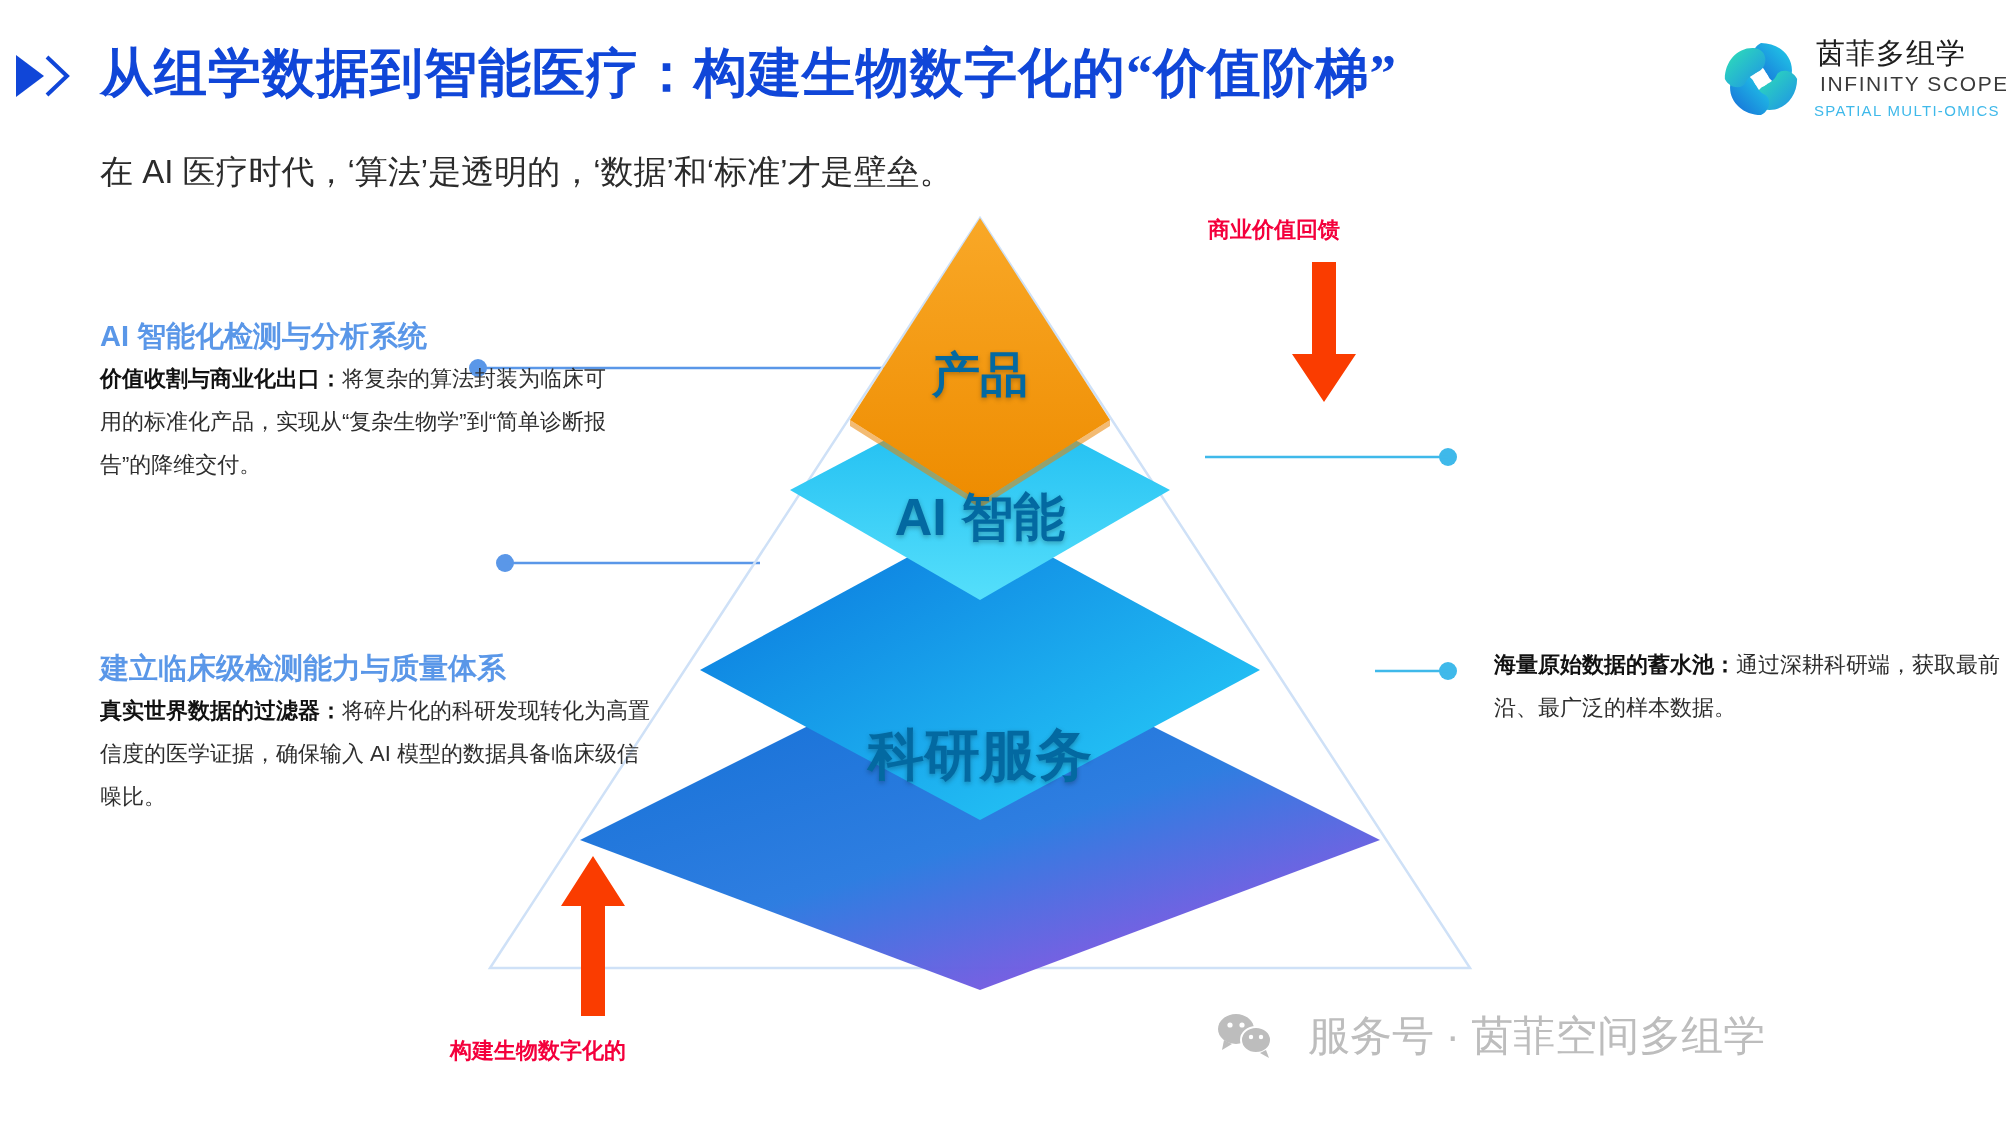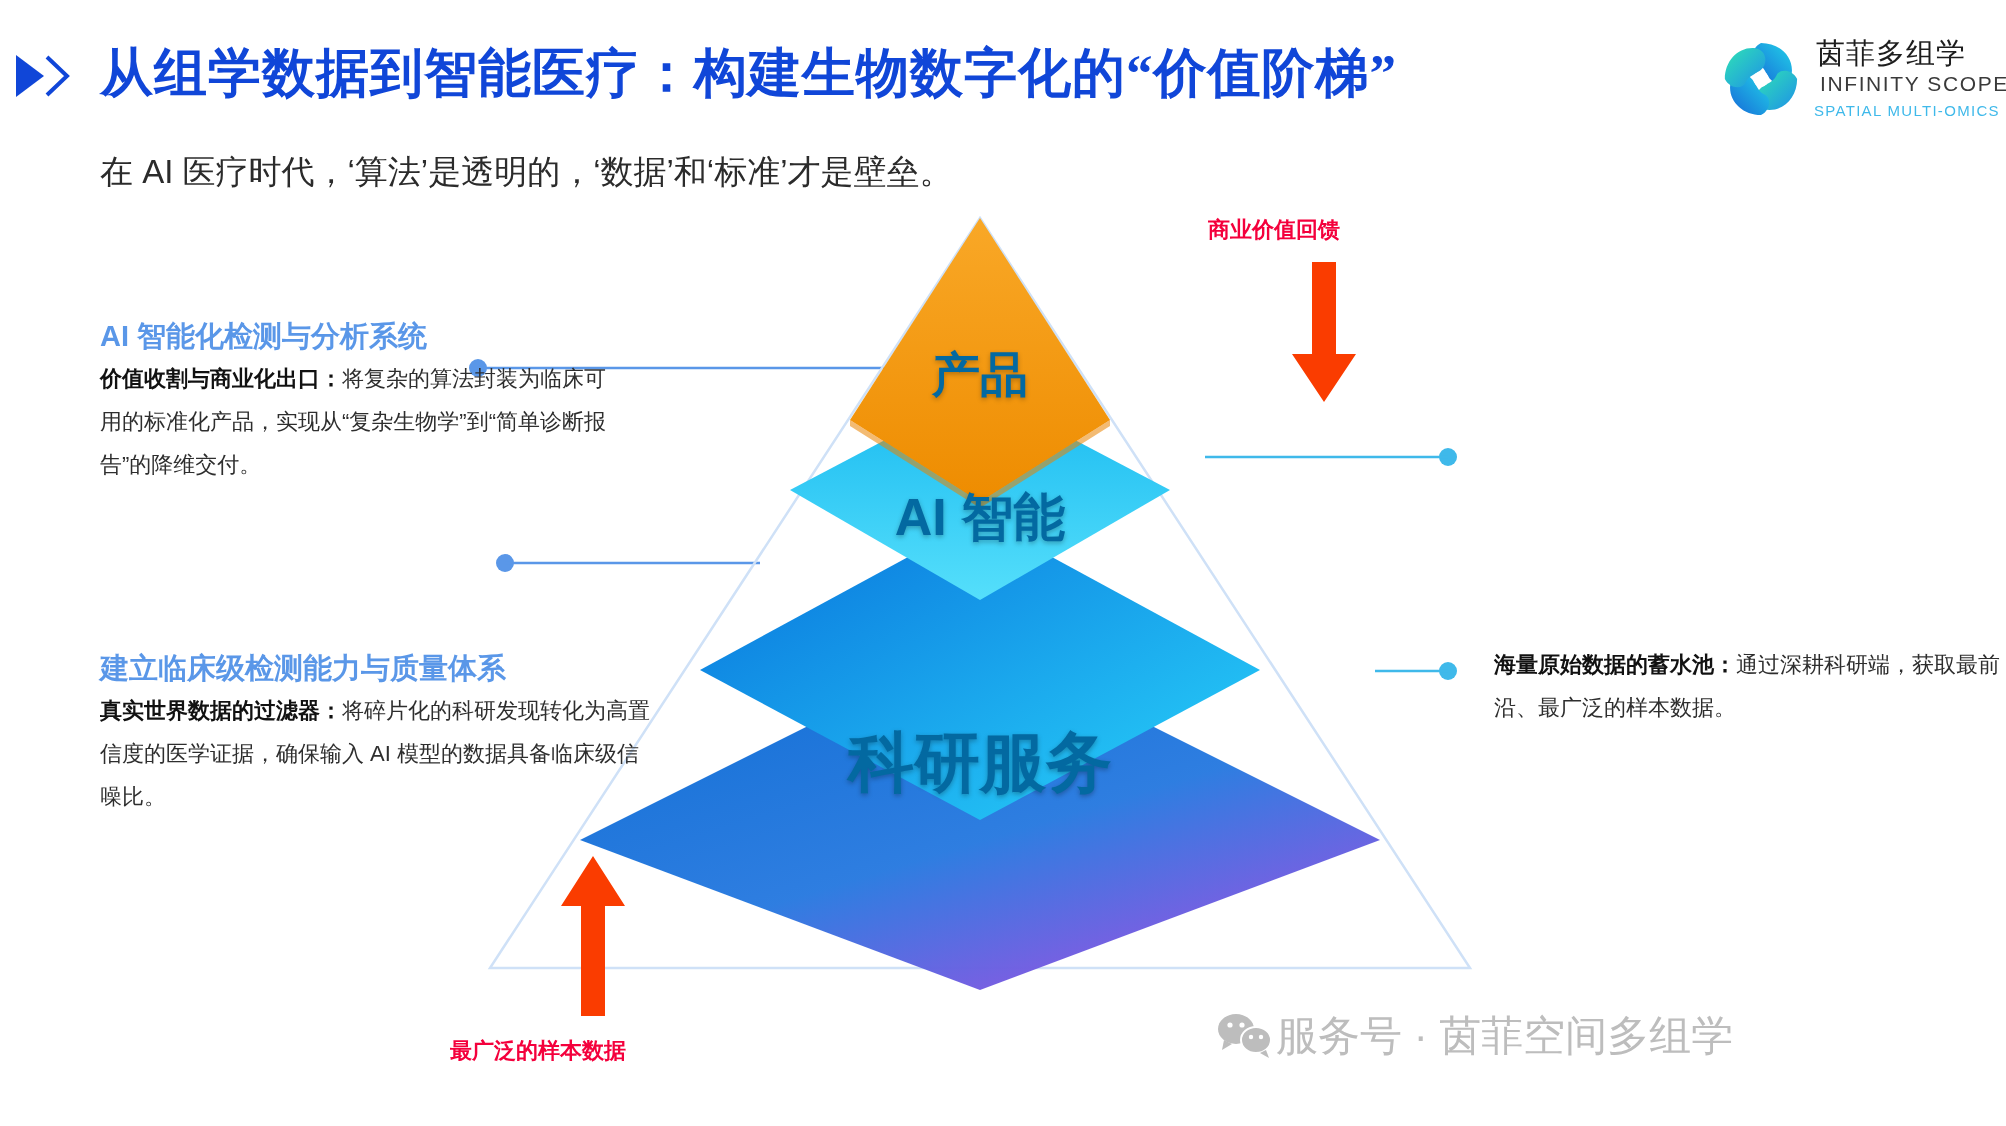--- a/index.html
+++ b/index.html
@@ -35,21 +35,21 @@
   #pyramid { position: absolute; left: 470px; top: 200px; width: 1020px; height: 790px; }
   #pyramid svg { position: absolute; left: 0; top: 0; }
   .lvl-label {
     position: absolute; color: #0369a1; font-weight: 700;
     text-shadow: 0 2px 5px rgba(0,0,0,.28);
     white-space: nowrap; text-align: center; margin-top: 48px;
   }
   #lb-product  { left: 0; top: 95px;  width: 1020px; font-size: 48px; }
   #lb-ai       { left: 0; top: 235px; width: 1020px; font-size: 52px; }
   #lb-clinic   { left: 0; top: 345px; width: 1020px; font-size: 56px; }
-  #lb-research { left: 0; top: 470px; width: 1020px; font-size: 66px; }
+  #lb-research { left: 0; top: 470px; width: 1020px; font-size: 56px; }
 
   
   .ann { position: absolute; }
   .ann-head { font-size: 29px; font-weight: 700; white-space: nowrap; line-height: 1.25; }
   .ann-head.left  { color: #5a97e8; }
   .ann-head.right { color: #3fb9ea; }
   .ann-body { font-size: 22px; color: #2e2e2e; line-height: 1.95; margin-top: 4px; }
   .ann-body b { font-weight: 700; color: #111; }
   .ann.right .ann-head { text-align: left; }
 
@@ -64,21 +64,21 @@
   
   .red-text { position: absolute; color: #F4003C; font-size: 22px; font-weight: 700; white-space: nowrap; }
   #red-top    { left: 1208px; top: 215px; }
   #red-bottom { left: 450px;  top: 1036px; }
   #arrow-down { position: absolute; left: 1288px; top: 262px; width: 72px; height: 140px; }
   #arrow-up   { position: absolute; left: 557px;  top: 856px; width: 72px; height: 160px; }
 
   
   #watermark {
     position: absolute; left: 1216px; top: 1008px;
-    display: flex; align-items: center; gap: 2px;
+    display: flex; align-items: center; gap: 34px;
     color: #bdbdbd; font-size: 42px; white-space: nowrap;
   }
   #wm-icon { width: 58px; height: 48px; }
 </style>
 </head>
 <body>
 
 <div id="slide">
 
   <svg class="hdr-arrow" viewBox="0 0 62 48">
@@ -184,21 +184,21 @@
     <div class="ann-body">
       <b>海量原始数据的蓄水池：</b><span>通过深耕科研端，获取最前沿、最广泛的样本数据。</span>
     </div>
   </div>
 
   <div class="red-text" id="red-top">商业价值回馈</div>
   <svg id="arrow-down" viewBox="0 0 72 140">
     <path d="M24 0 L48 0 L48 92 L68 92 L36 140 L4 92 L24 92 Z" fill="#FA3C00"></path>
   </svg>
 
-  <div class="red-text" id="red-bottom">最广泛的样本数据</div>
+  <div class="red-text" id="red-bottom">构建生物数字化的</div>
   <svg id="arrow-up" viewBox="0 0 72 160">
     <path d="M36 0 L68 50 L48 50 L48 160 L24 160 L24 50 L4 50 Z" fill="#FA3C00"></path>
   </svg>
 
   <div id="watermark">
     <svg id="wm-icon" viewBox="0 0 58 48">
       <ellipse cx="20" cy="17" rx="18" ry="15" fill="#bdbdbd"></ellipse>
       <path d="M8 28 L6 38 L16 32 Z" fill="#bdbdbd"></path>
       <circle cx="14" cy="13" r="2.6" fill="#fff"></circle>
       <circle cx="26" cy="13" r="2.6" fill="#fff"></circle>

